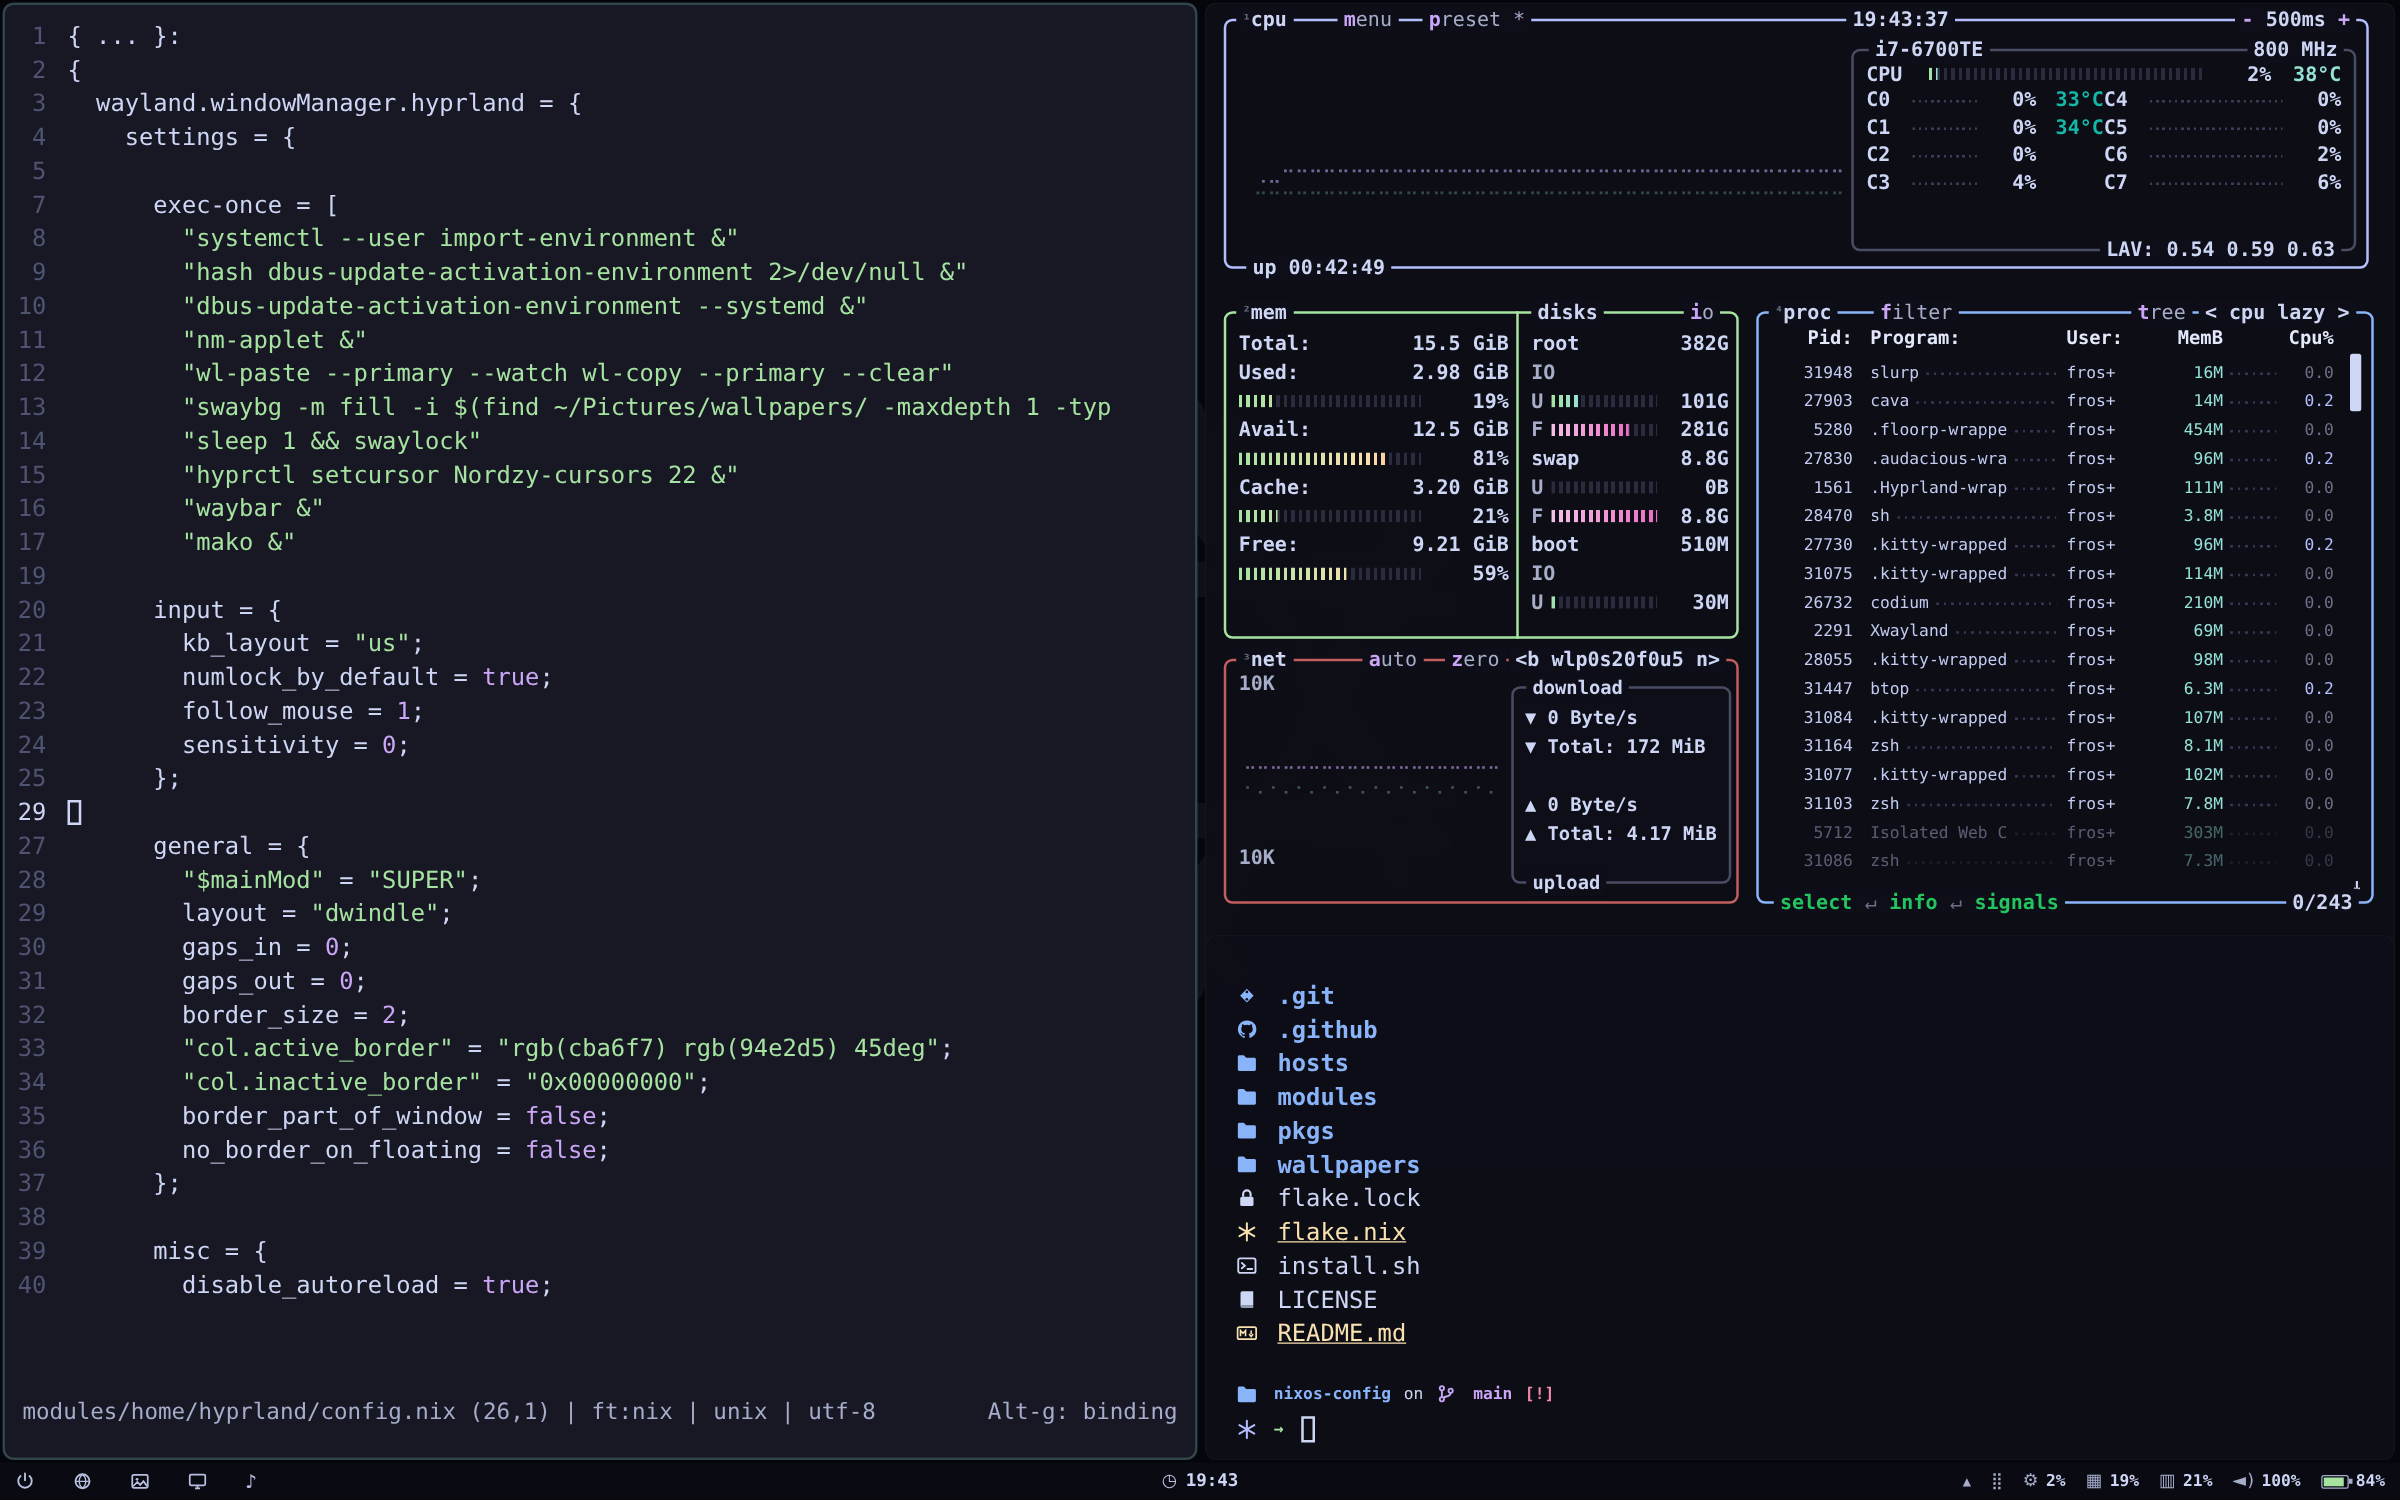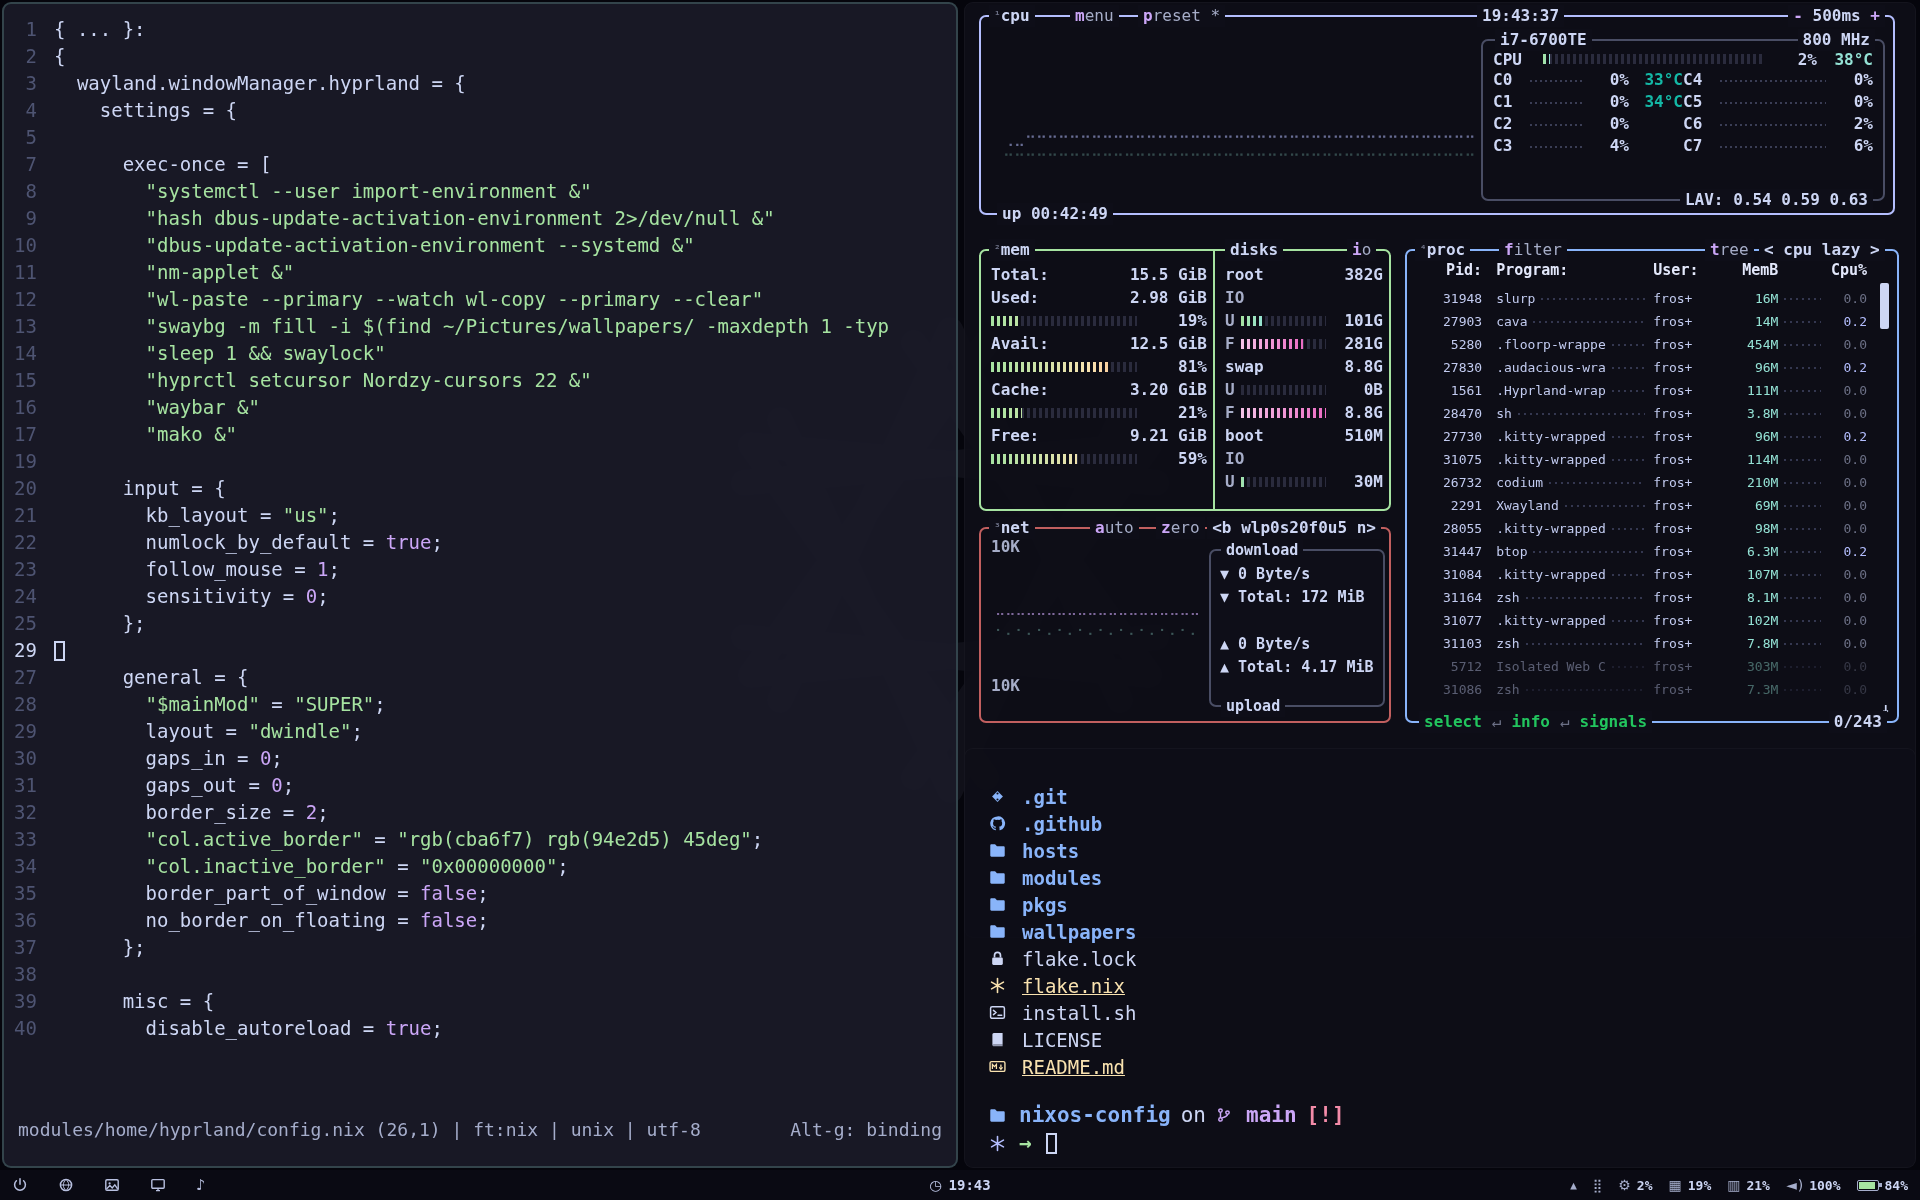--- a/index.html
+++ b/index.html
@@ -119,21 +119,21 @@
   #proc-footer .fk { color:#22c55e; font-weight:700; }
   #proc-footer .fkey { color:#6c7086; }
   
   #files { position:absolute; left:24px; top:34px; }
   .frow { display:flex; align-items:center; height:27px; gap:13px; font-size:19px; }
   .ficon { width:20px; display:flex; align-items:center; }
   .fname.c-blue { color:#89b4fa; font-weight:700; }
   .fname.c-text { color:#cdd6f4; }
   .fname.c-yellow { color:#f9e2af; }
   .fname.u { text-decoration:underline; }
-  #prompt { position:absolute; left:24px; top:352px; font-size:21px; }
+  #prompt { position:absolute; left:24px; top:352px; font-size:13px; }
   .pline { height:28px; display:flex; align-items:center; gap:10px; }
   .p-dir { color:#89b4fa; font-weight:700; }
   .p-on { color:#cdd6f4; }
   .p-branch { color:#cba6f7; font-weight:700; }
   .p-status { color:#f38ba8; font-weight:700; }
   .p-arrow { color:#a6e3a1; font-weight:700; }
   .hcursor { display:inline-block; width:11px; height:21px; border:2px solid #cdd6f4; margin-left:4px; }
   
   #bar { position:absolute; left:0; top:1170px; width:1920px; height:30px; background:#0a0a13; z-index:2;
     display:flex; align-items:center; padding:0 12px; font-size:13px; }

